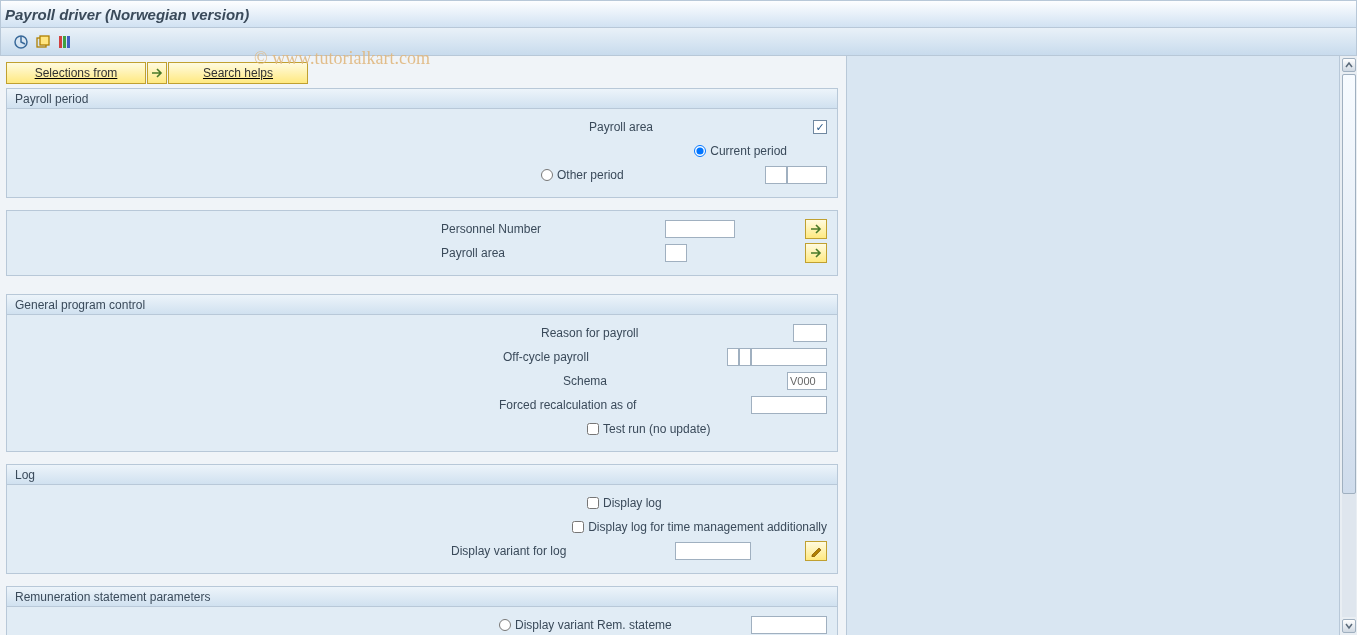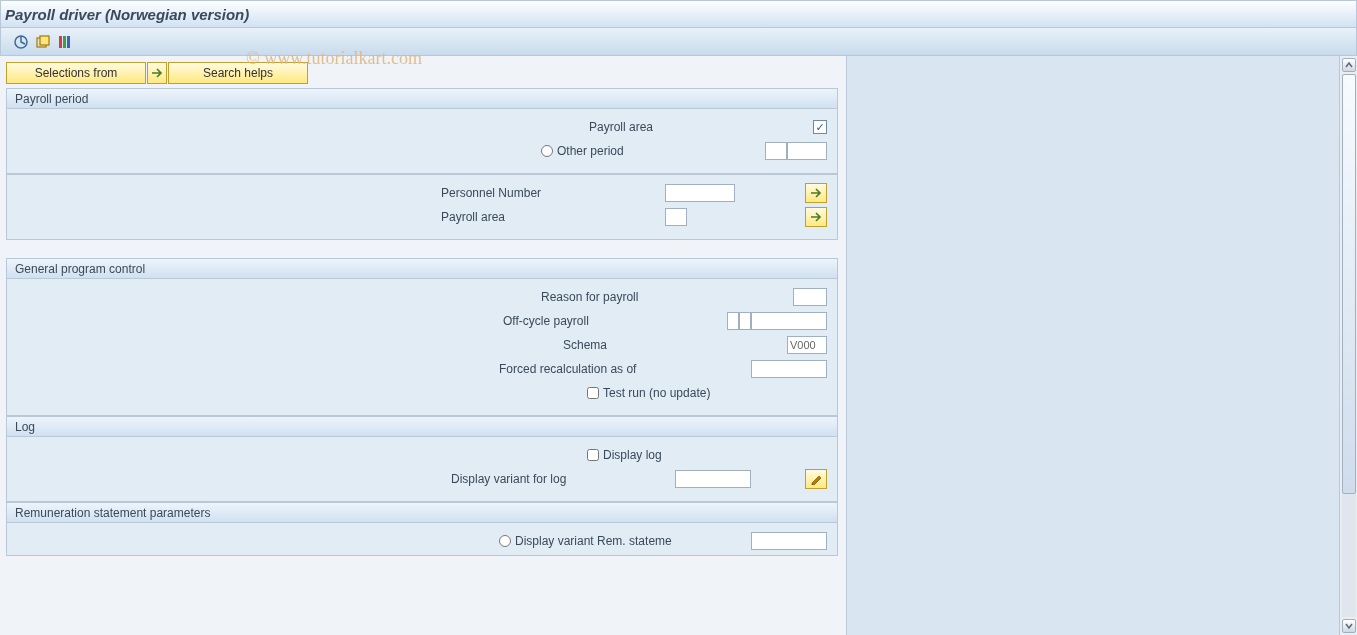--- a/index.html
+++ b/index.html
@@ -53,38 +53,38 @@
     display:flex;
     flex-direction:column;
     align-items:center;
     justify-content:space-between;
     padding:2px 0;
   }
   .scroll-btn{width:14px;height:14px;background:linear-gradient(#fff,#cfd8e2);border:1px solid #a0b0c0;border-radius:2px;display:flex;align-items:center;justify-content:center;}
   .scroll-track{flex:1;width:14px;background:#dfe6ee;margin:2px 0;display:flex;flex-direction:column;align-items:center;}
   .scroll-thumb{width:14px;height:180px;background:linear-gradient(#f7fbff,#cfdcec);border:1px solid #a0b0c0;border-radius:2px;}
 
-  .btn-row { display:flex; gap:1px; margin-bottom:4px; }
+  .btn-row { display:flex; gap:1px; margin-bottom:4px;text-decoration:underline; }
   .yellow-btn{
     background:linear-gradient(#fffbe0,#ffe980);
     border:1px solid #c0a030;
     height:22px;
     display:flex;align-items:center;justify-content:center;
     font-size:12px;color:#333;
     padding:0 8px;
     cursor:pointer;
   }
   .yellow-btn.main{width:140px;}
   .yellow-btn.help{width:140px;}
   .yellow-btn.small{width:20px;padding:0;}
 
   .group{
     border:1px solid #b8c8d8;
     background:#e1ecf5;
-    margin-bottom:0;
+    margin-bottom:12px;
   }
   .group-header{
     background:linear-gradient(#edf4fa,#d0e1f0);
     border-bottom:1px solid #b8c8d8;
     font-size:12px;color:#3a4a5a;
     padding:3px 8px;
     height:20px;
     display:flex;align-items:center;
   }
   .group-body{ padding:6px 10px 10px 12px; }
@@ -101,21 +101,21 @@
   .checked-box{width:14px;height:14px;border:1px solid #7088a0;background:#fff;display:flex;align-items:center;justify-content:center;font-size:11px;color:#2a5a8a;}
   .small-yellow{
     width:22px;height:20px;background:linear-gradient(#fffbe0,#ffe980);border:1px solid #c0a030;
     display:flex;align-items:center;justify-content:center;cursor:pointer;margin-left:70px;
   }
   .edit-yellow{
     width:22px;height:20px;background:linear-gradient(#fffbe0,#ffe980);border:1px solid #c0a030;
     display:flex;align-items:center;justify-content:center;cursor:pointer;margin-left:54px;
   }
   .watermark{
-    position:absolute;top:48px;left:246px;font-size:18px;color:#e0b880;opacity:0.9;pointer-events:none;font-family:Georgia,serif;
+    position:absolute;top:48px;left:254px;font-size:18px;color:#e0b880;opacity:0.9;pointer-events:none;font-family:Georgia,serif;
   }
   svg{display:block;}
 </style>
 </head>
 <body>
 
 <div class="title-bar">
   <span>Payroll driver (Norwegian version)</span>
 </div>
 
@@ -161,20 +161,24 @@
     </div>
 
     <div class="group">
       <div class="group-header">Payroll period</div>
       <div class="group-body">
         <div class="row">
           <span class="lbl">Payroll area</span>
           <span class="checked-box">✓</span>
         </div>
         <div class="row">
+          <input type="radio" class="radio" name="period" checked="" style="">
+          <span class="lbl short">Current period</span>
+        </div>
+        <div class="row">
           <input type="radio" class="radio" name="period" style="">
           <span class="lbl" style="width:208px;">Other period</span>
           <input type="text" class="fld w22" style="">
           <input type="text" class="fld w40" style="margin-left: 0px;">
         </div>
       </div>
     </div>
 
     <div class="group">
       <div class="group-body">
@@ -228,20 +232,24 @@
     </div>
 
     <div class="group">
       <div class="group-header">Log</div>
       <div class="group-body">
         <div class="row">
           <input type="checkbox" class="chk" style="">
           <span class="lbl">Display log</span>
         </div>
         <div class="row">
+          <input type="checkbox" class="chk" style="">
+          <span style="font-size:12px;color:#3a4a5a;">Display log for time management additionally</span>
+        </div>
+        <div class="row">
           <span class="lbl">Display variant for log</span>
           <input type="text" class="fld w76" style="">
           <span class="edit-yellow">
             <svg width="12" height="12">
                 <path d="M2 10 L9 3 L11 5 L4 12 L2 12 Z" fill="#b08000" stroke="#805000" stroke-width="0.7"></path>
               </svg>
           </span>
         </div>
       </div>
     </div>

